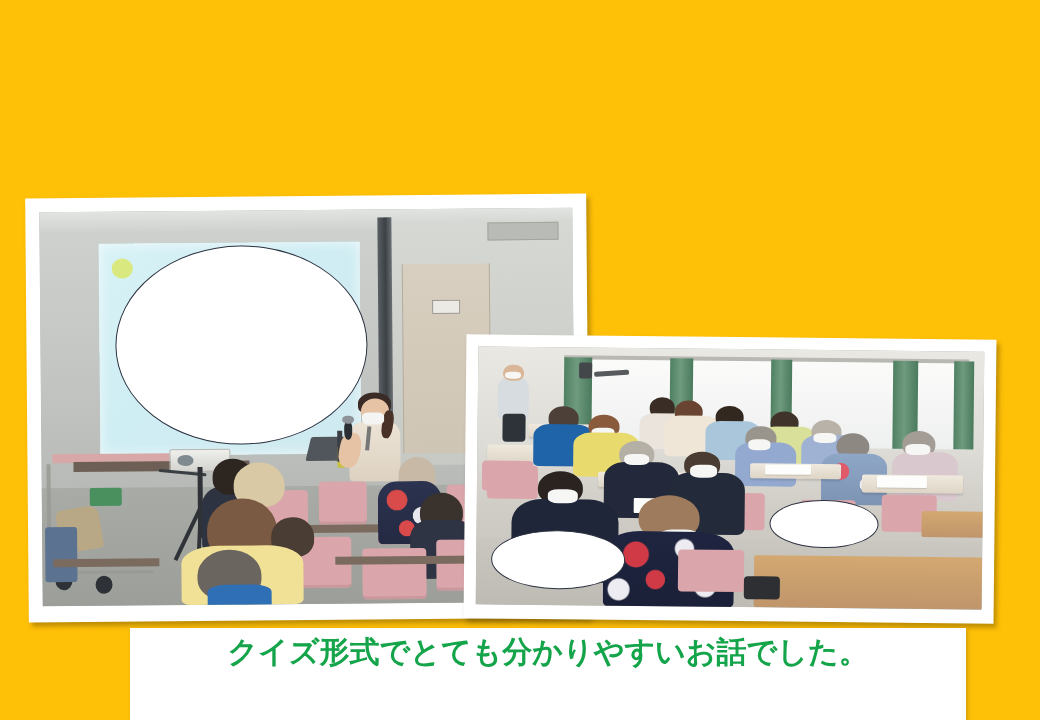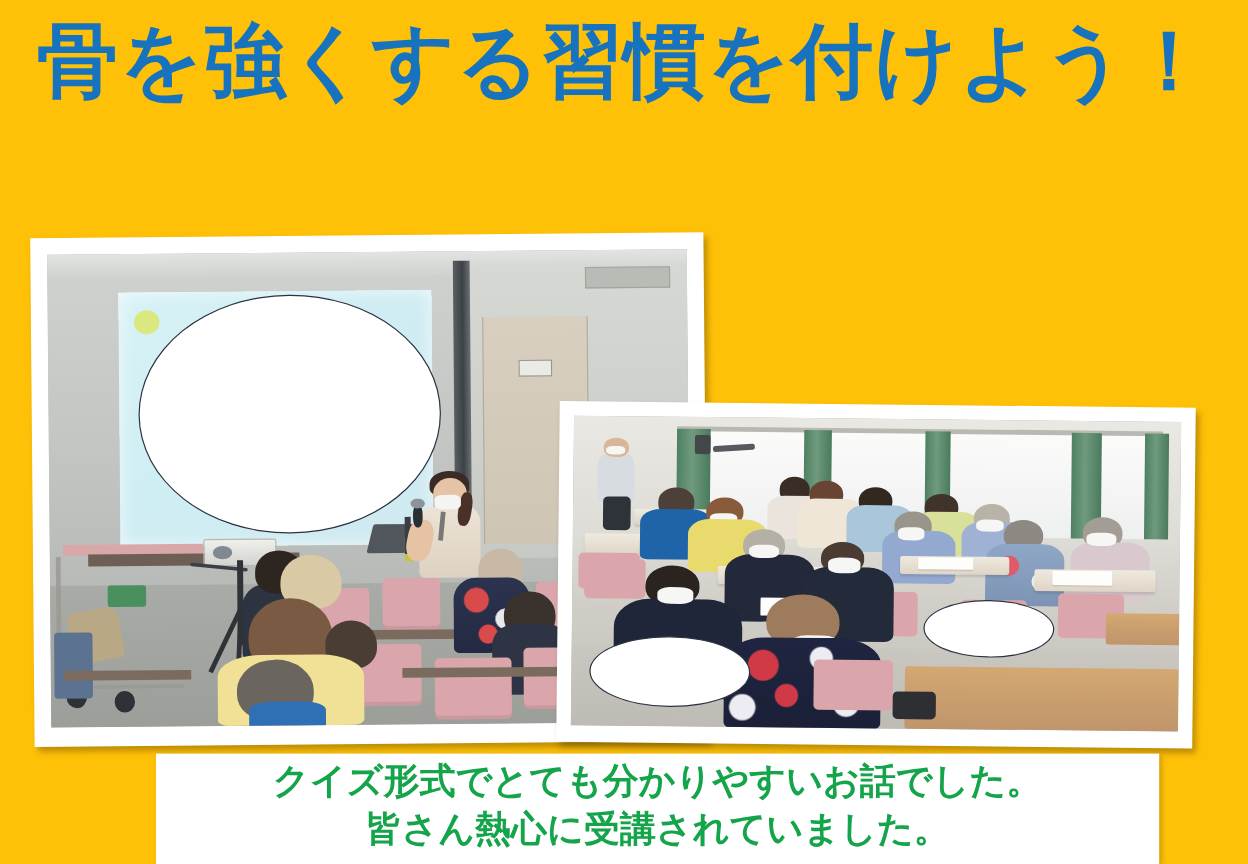--- a/index.html
+++ b/index.html
@@ -312,21 +312,20 @@
     white-space:nowrap;letter-spacing:0px;
     font-family:"DejaVu Sans","Liberation Sans",sans-serif;
     text-align:center;
   }
 </style>
 </head>
 <body>
 
 <div class="stage">
 
-  <div class="title-main">骨を強くする習慣を付けよう！</div>
 
 
   <div class="photo-frame photo-1">
     <div class="photo-inner p1">
       <div class="wall"></div>
       <div class="ceiling"></div>
       <div class="wall-right"></div>
       <div class="vent"></div>
       <div class="door"></div>
       <div class="door-knob"></div>
@@ -500,16 +499,15 @@
       <div class="chair2" style="left:40%;top:78%;width:13%;height:16%;"></div>
       <div class="body2" style="left:53%;top:88%;width:7%;height:9%;background:#2d2f33;border-radius:4px;"></div>
 
       <div class="mask-e1"></div>
       <div class="mask-e2"></div>
     </div>
   </div>
 
   <div class="caption-box">
     <div class="caption-line">クイズ形式でとても分かりやすいお話でした。</div>
-    <div class="caption-line">皆さん熱心に受講されていました。</div>
   </div>
 
 </div>
 
 </body></html>

